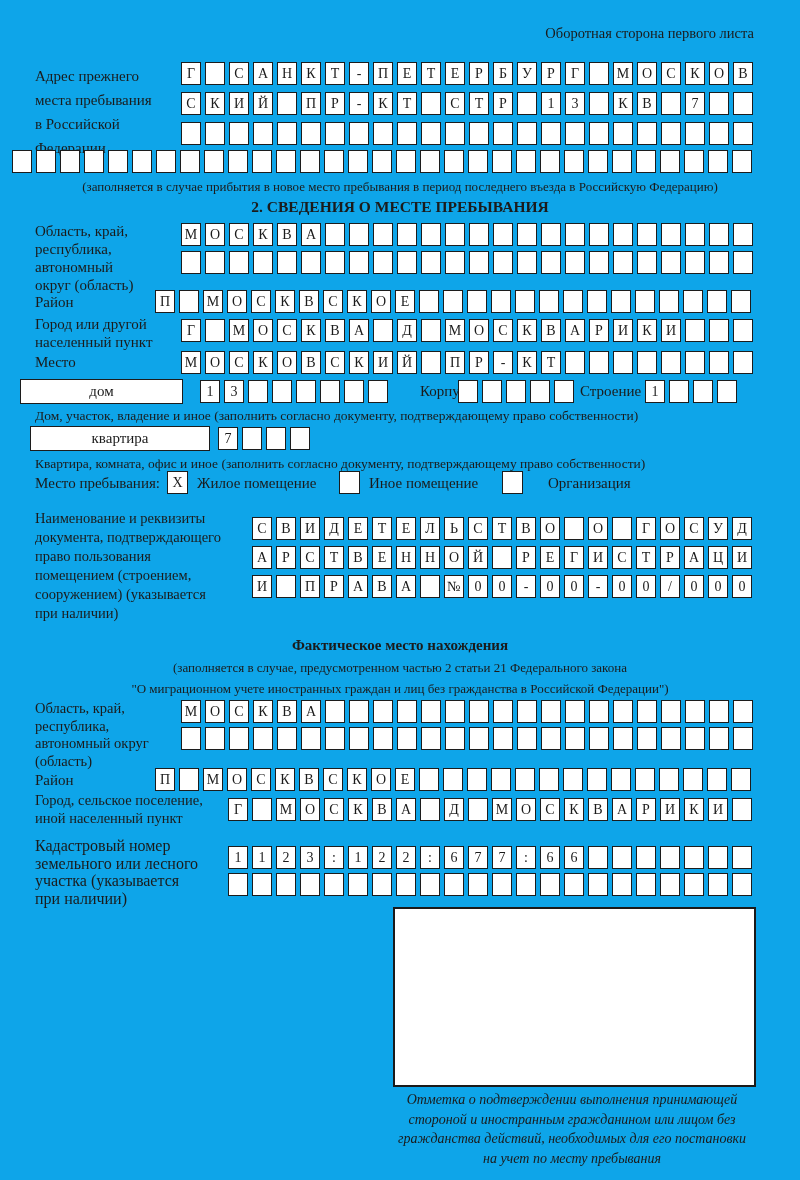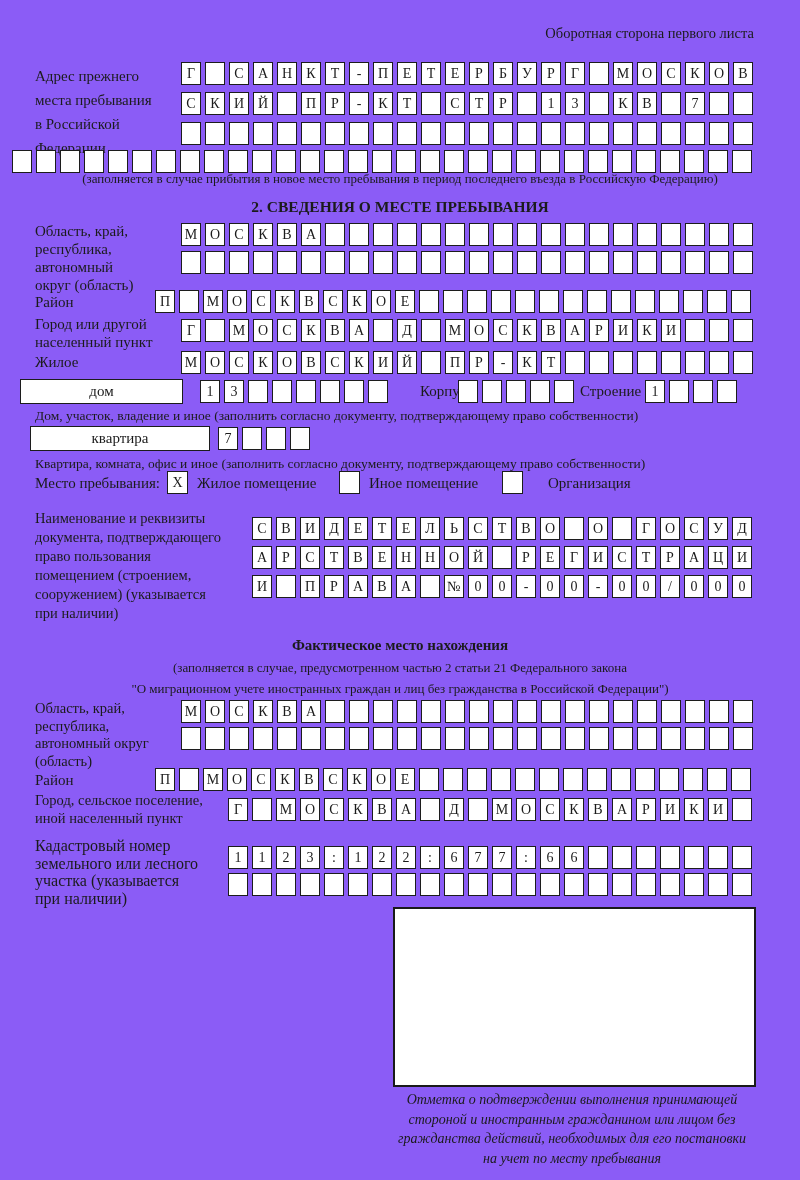--- a/index.html
+++ b/index.html
@@ -1,36 +1,36 @@
 <!DOCTYPE html>
 <html><head>
 <meta charset="utf-8">
 <style>
   html,body{margin:0;padding:0;background:#fff;}
-  #page{position:relative;width:800px;height:1180px;background:#8b5cf6;
+  #page{position:relative;width:800px;height:1180px;background:#0ea5e9;
         font-family:"Liberation Serif","DejaVu Serif",serif;color:#1b1b1b;overflow:hidden;}
   .abs{position:absolute;}
   .lbl{font-size:15px;line-height:18px;white-space:nowrap;}
   .lbl-wide{line-height:24px;}
   .cells{position:absolute;display:flex;gap:4px;}
   .cell{box-sizing:border-box;width:20px;height:23px;border:1.6px solid #1c1c1c;background:#fff;
         display:flex;align-items:center;justify-content:center;font-size:14px;line-height:1;}
   .bigbox{box-sizing:border-box;border:1.7px solid #1c1c1c;display:flex;align-items:center;
           justify-content:center;font-size:15px;background:#fff;}
   .caption{font-size:13px;line-height:16px;}
   .center{left:0;width:800px;text-align:center;}
   .sect-title{font-weight:bold;font-size:15.5px;}
   .checkbox{box-sizing:border-box;position:absolute;width:21px;height:23px;border:1.7px solid #1c1c1c;
             display:flex;align-items:center;justify-content:center;font-size:14px;background:#fff;}
 
   #side-note{top:24px;right:46px;font-size:14.5px;}
   #prev-label{left:35px;top:64px;}
   #prev-r1{top:62px;left:181px;}  #prev-r2{top:92px;left:181px;}
   #prev-r3{top:122px;left:181px;} #prev-r4{top:150px;left:12px;}
-  #caption-prev{top:171px;}
+  #caption-prev{top:179px;}
   #s2-title{top:198px;}
   #s2-obl-label{left:35px;top:222px;}
   #s2-obl-r1{top:223px;left:181px;} #s2-obl-r2{top:251px;left:181px;}
   #s2-raion-label{left:35px;top:293px;} #s2-raion-row{top:290px;left:155px;}
   #s2-gorod-label{left:35px;top:315px;} #s2-gorod-row{top:319px;left:181px;}
   #s2-ulitsa-label{left:35px;top:353px;} #s2-ulitsa-row{top:351px;left:181px;}
   #dom-box{left:20px;top:379px;width:163px;height:25px;}
   #dom-cells{left:200px;top:380px;}
   #korpus-label{left:420px;top:382px;}
   #korpus-cells{left:458px;top:380px;}
@@ -286,21 +286,21 @@
       <span class="cell">А</span>
       <span class="cell">Р</span>
       <span class="cell">И</span>
       <span class="cell">К</span>
       <span class="cell">И</span>
       <span class="cell"></span>
       <span class="cell"></span>
       <span class="cell"></span>
     </div>
 
-  <div id="s2-ulitsa-label" class="abs lbl">Жилое</div>
+  <div id="s2-ulitsa-label" class="abs lbl">Место</div>
   <div id="s2-ulitsa-row" class="cells">
       <span class="cell">М</span>
       <span class="cell">О</span>
       <span class="cell">С</span>
       <span class="cell">К</span>
       <span class="cell">О</span>
       <span class="cell">В</span>
       <span class="cell">С</span>
       <span class="cell">К</span>
       <span class="cell">И</span>

